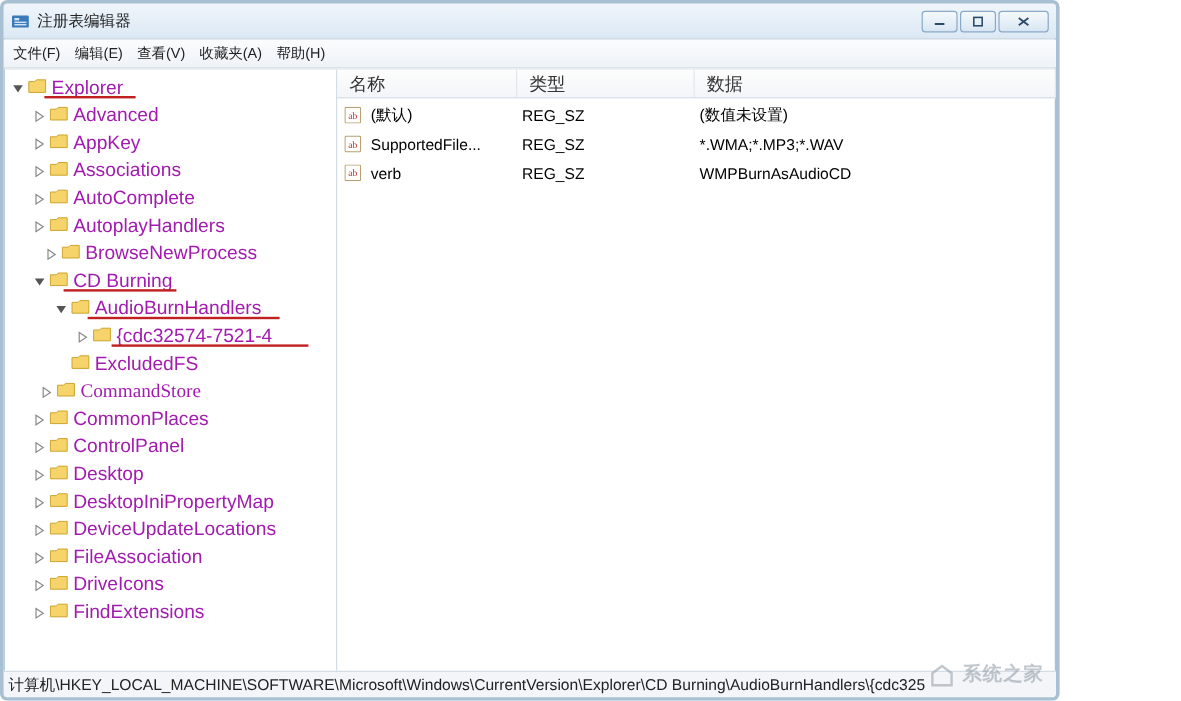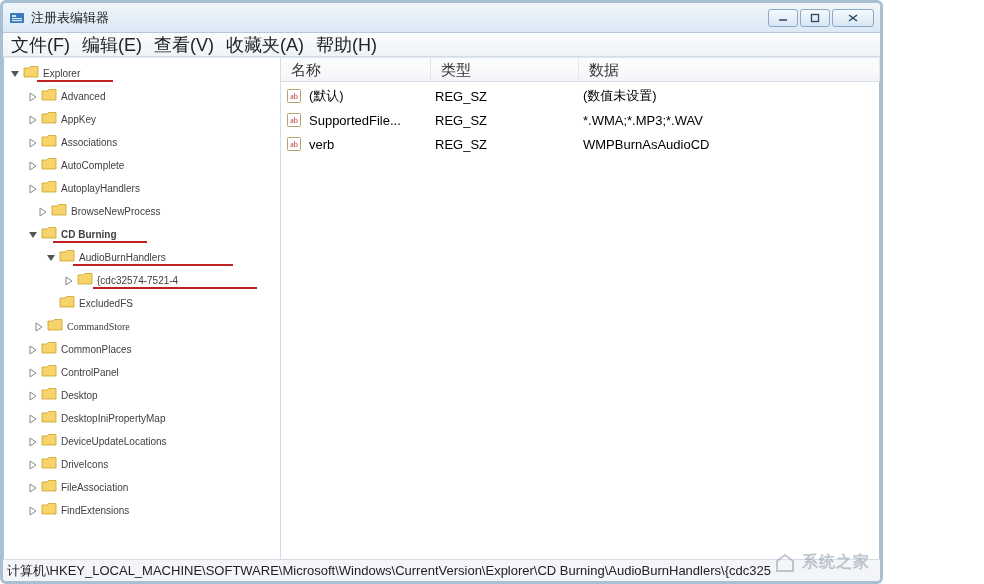--- a/index.html
+++ b/index.html
@@ -4,37 +4,37 @@
 <style>
   * { box-sizing: border-box; }
   html, body { margin: 0; padding: 0; font-family: "Microsoft YaHei", "Segoe UI", Tahoma, sans-serif; font-size: 13px; }
   .window { width: 883px; height: 584px; border: 3px solid rgba(110,150,180,0.6); border-radius: 6px; background: #fff; display: flex; flex-direction: column; position: relative; overflow: hidden; box-shadow: 0 0 0 1px #a8c0d8 inset; }
   .titlebar { height: 30px; background: linear-gradient(to bottom, #f0f6fb, #dbe8f4); display: flex; align-items: center; padding: 0 6px; border-bottom: 1px solid #b8c8d8; }
   .titlebar .app-icon { width: 16px; height: 16px; margin-right: 6px; }
   .title-text { font-size: 13px; color: #222; flex: 1; }
   .win-ctrls { display: flex; gap: 2px; }
   .win-btn { width: 30px; height: 18px; border: 1px solid #8aa8c8; border-radius: 3px; background: linear-gradient(to bottom, #f5f9fc, #d8e6f2); display: flex; align-items: center; justify-content: center; font-size: 11px; color: #2a4a6a; cursor: pointer; }
   .win-btn.close { width: 42px; }
-  .menubar { height: 24px; background: linear-gradient(to bottom, #fbfcfd, #eef3f8); border-bottom: 1px solid #d4dde6; display: flex; align-items: center; padding: 0 8px; gap: 12px; font-size: 18px; color: #222; }
+  .menubar { height: 24px; background: linear-gradient(to bottom, #fbfcfd, #eef3f8); border-bottom: 1px solid #d4dde6; display: flex; align-items: center; padding: 0 8px; gap: 12px; font-size: 12px; color: #222; }
   .menu-item { cursor: pointer; }
   .body { flex: 1; display: flex; border-top: 1px solid #e1e6ec; overflow: hidden; }
   .tree-pane { width: 278px; border-right: 1px solid #d4dde6; overflow: auto; padding: 4px 0 4px 2px; position: relative; white-space: nowrap; }
   .list-pane { flex: 1; overflow: auto; }
   .list-header { display: flex; height: 24px; border-bottom: 1px solid #d4dde6; background: linear-gradient(to bottom, #fdfdfd, #f3f5f8); font-size: 15px; color: #333; }
   .list-header .col { border-right: 1px solid #e3e7eb; padding: 3px 10px; }
   .list-rows { padding-top: 2px; }
   .list-row { display: flex; height: 24px; align-items: center; padding: 0 0 0 6px; justify-content: center; }
   .list-row .cell { padding: 0 10px 0 4px; overflow: hidden; white-space: nowrap; text-overflow: ellipsis; }
   .list-row .icon { width: 18px; display: flex; align-items: center; }
   .ab-icon { width: 14px; height: 14px; }
   .tree-row { display: flex; align-items: center; height: 23px; padding-left: 4px; cursor: default; }
   .tree-row .t-icon { margin-right: 4px; }
   .tree-row .expander { width: 12px; height: 12px; margin-right: 2px; display: flex; align-items: center; justify-content: center; color: #6a6a6a; }
   .tree-row .expander.none { visibility: hidden; }
-  .tree-label { font-size: 10px; color: #404040; white-space: nowrap; }
+  .tree-label { font-size: 16px; color: #a21caf; white-space: nowrap; }
   .folder-icon { width: 16px; height: 14px; }
   .underline-red { position: absolute; height: 2px; background: #c02020; }
   .statusbar { height: 22px; border-top: 1px solid #d4dde6; background: #f3f5f8; font-size: 13px; color: #222; padding: 2px 4px; white-space: nowrap; overflow: hidden; }
   .watermark { position: absolute; right: 10px; bottom: 8px; font-size: 16px; color: rgba(150,160,170,0.6); font-weight: bold; letter-spacing: 1px; pointer-events: none; }
   .col-name { width: 150px; }
   .col-type { width: 148px; }
   .col-data { flex: 1; }
 </style>
 </head>
 <body>
@@ -153,21 +153,21 @@
             <span class="expander">
               <svg width="10" height="10">
                 <path d="M2 1 L8 5 L2 9 Z" fill="none" stroke="#888"></path>
               </svg>
             </span>
             <span class="t-icon"><svg class="folder-icon" viewBox="0 0 16 14">
                 <path d="M1 3 L6 3 L7.5 1.5 L15 1.5 L15 12 L1 12 Z" fill="#f7d36b" stroke="#c9a227" stroke-width="0.8"></path>
               </svg></span>
             <span class="tree-label">BrowseNewProcess</span>
           </div>
-          <div class="tree-row" style="padding-left: 22px; font-weight: bold;">
+          <div class="tree-row" style="padding-left: 22px;">
             <span class="expander">
               <svg width="10" height="10">
                 <path d="M1 2 L9 2 L5 8 Z" fill="#555"></path>
               </svg>
             </span>
             <span class="t-icon"><svg class="folder-icon" viewBox="0 0 16 14">
                 <path d="M1 3 L6 3 L7.5 1.5 L15 1.5 L15 12 L1 12 Z" fill="#f7d36b" stroke="#c9a227" stroke-width="0.8"></path>
               </svg></span>
             <span class="tree-label">CD Burning</span>
           </div>
@@ -272,32 +272,32 @@
           </div>
           <div class="tree-row" style="padding-left: 22px;">
             <span class="expander">
               <svg width="10" height="10">
                 <path d="M2 1 L8 5 L2 9 Z" fill="none" stroke="#888"></path>
               </svg>
             </span>
             <span class="t-icon"><svg class="folder-icon" viewBox="0 0 16 14">
                 <path d="M1 3 L6 3 L7.5 1.5 L15 1.5 L15 12 L1 12 Z" fill="#f7d36b" stroke="#c9a227" stroke-width="0.8"></path>
               </svg></span>
+            <span class="tree-label">FileAssociation</span>
+          </div>
+          <div class="tree-row" style="padding-left: 22px;">
+            <span class="expander">
+              <svg width="10" height="10">
+                <path d="M2 1 L8 5 L2 9 Z" fill="none" stroke="#888"></path>
+              </svg>
+            </span>
+            <span class="t-icon"><svg class="folder-icon" viewBox="0 0 16 14">
+                <path d="M1 3 L6 3 L7.5 1.5 L15 1.5 L15 12 L1 12 Z" fill="#f7d36b" stroke="#c9a227" stroke-width="0.8"></path>
+              </svg></span>
             <span class="tree-label">DriveIcons</span>
-          </div>
-          <div class="tree-row" style="padding-left: 22px;">
-            <span class="expander">
-              <svg width="10" height="10">
-                <path d="M2 1 L8 5 L2 9 Z" fill="none" stroke="#888"></path>
-              </svg>
-            </span>
-            <span class="t-icon"><svg class="folder-icon" viewBox="0 0 16 14">
-                <path d="M1 3 L6 3 L7.5 1.5 L15 1.5 L15 12 L1 12 Z" fill="#f7d36b" stroke="#c9a227" stroke-width="0.8"></path>
-              </svg></span>
-            <span class="tree-label">FileAssociation</span>
           </div>
           <div class="tree-row" style="padding-left: 22px;">
             <span class="expander">
               <svg width="10" height="10">
                 <path d="M2 1 L8 5 L2 9 Z" fill="none" stroke="#888"></path>
               </svg>
             </span>
             <span class="t-icon"><svg class="folder-icon" viewBox="0 0 16 14">
                 <path d="M1 3 L6 3 L7.5 1.5 L15 1.5 L15 12 L1 12 Z" fill="#f7d36b" stroke="#c9a227" stroke-width="0.8"></path>
               </svg></span>

